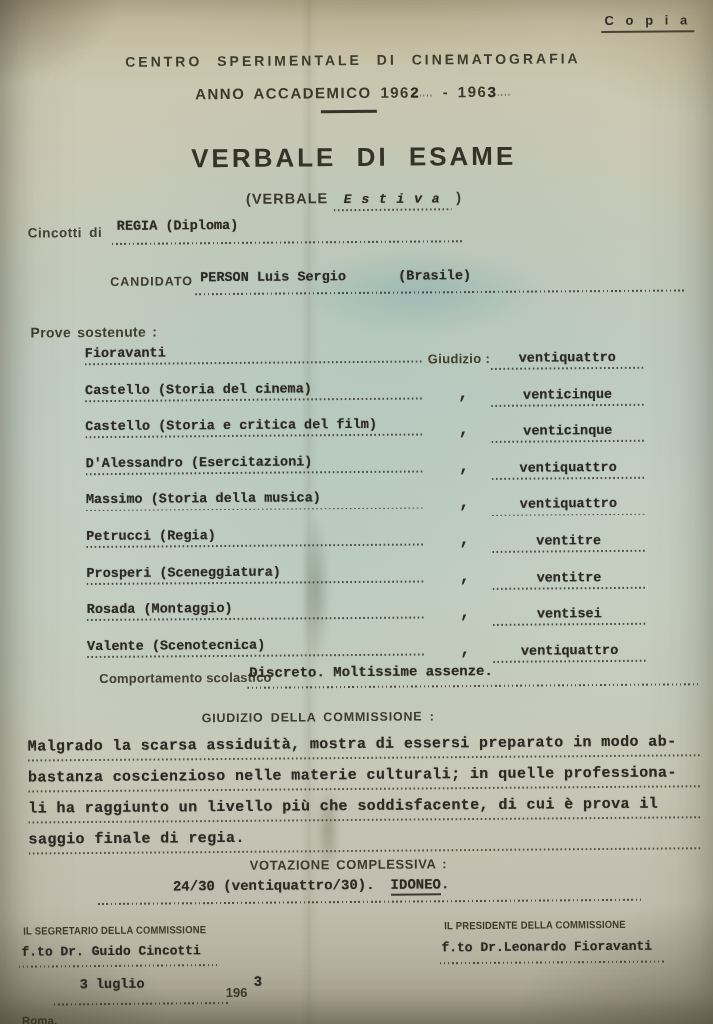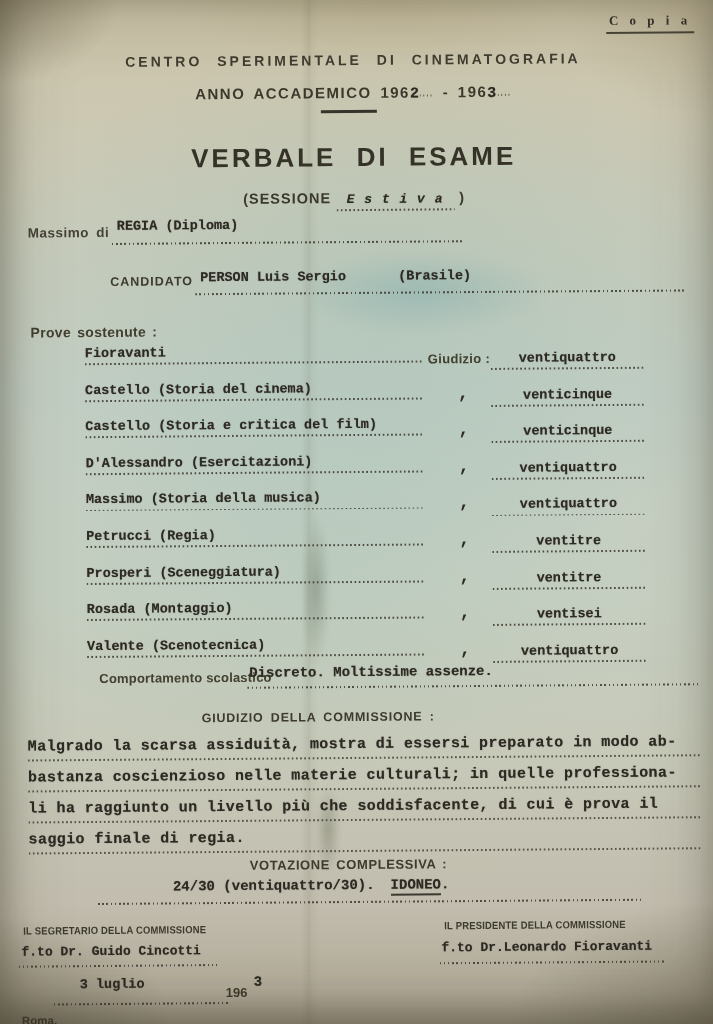--- a/index.html
+++ b/index.html
@@ -36,21 +36,21 @@
 
   .print{ font-family:"Liberation Sans", sans-serif; font-weight:700; color:#3b382c; }
   .typed{ font-family:"Liberation Mono","DejaVu Sans Mono", monospace; font-weight:700; color:#2d2a23;
     text-shadow:0 0 1px rgba(45,42,35,0.55); }
 
   .dotrule{ position:absolute; height:2px;
     background-image:repeating-linear-gradient(90deg, rgba(58,55,45,0.85) 0 1.5px, transparent 1.5px 4.2px); }
   .udots{ background-image:repeating-linear-gradient(90deg, rgba(58,55,45,0.85) 0 1.5px, transparent 1.5px 4.2px);
     background-repeat:repeat-x; background-position:left bottom; background-size:4.2px 1.8px; padding-bottom:4px; }
 
-  .copia{ right:15px; top:15px; font-family:Liberation Serif, serif; font-weight:700;
+  .copia{ right:15px; top:15px; font-family:Liberation Sans, sans-serif; font-weight:700;
     font-size:13px; letter-spacing:4px; color:#33302a; border-bottom:2px solid rgba(50,47,38,0.85); padding:0 3px 3px 3px; }
 
   .org{ left:0; right:0; top:52px; text-align:center; font-size:14px; letter-spacing:3px; word-spacing:8px; color:#403d30; }
   .anno{ left:0; right:0; top:84px; text-align:center; font-size:15px; letter-spacing:1.5px; word-spacing:3px; color:#3b382c; }
   .anno .typed{ font-size:15px; letter-spacing:0; }
   .dotfill{ display:inline-block; width:13px; height:4px; margin:0 1px 1px 1px;
     background-image:repeating-linear-gradient(90deg, rgba(58,55,45,0.8) 0 1.3px, transparent 1.3px 3.6px);
     background-repeat:repeat-x; background-position:left bottom; background-size:3.6px 1.6px; }
   .anno-underline{ left:324px; top:110px; width:56px; height:3px; background:#35332a; }
 
@@ -121,23 +121,23 @@
 
     <div class="abs copia">C o p i a</div>
 
     <div class="abs org print">CENTRO SPERIMENTALE DI CINEMATOGRAFIA</div>
 
     <div class="abs anno print"><span>ANNO ACCADEMICO 196</span><span class="typed">2</span><span class="dotfill"></span> <span>- 196</span><span class="typed">3</span><span class="dotfill"></span></div>
     <div class="abs anno-underline"></div>
 
     <div class="abs title print">VERBALE DI ESAME</div>
 
-    <div class="abs session print"><span>(SESSIONE</span> <span class="typed udots">E s t i v a</span> <span>)</span></div>
-
-    <div class="abs sezione-label print">Massimo di</div>
+    <div class="abs session print"><span>(VERBALE</span> <span class="typed udots">E s t i v a</span> <span>)</span></div>
+
+    <div class="abs sezione-label print">Cincotti di</div>
     <div class="abs sezione-value typed">REGIA (Diploma)</div>
     <div class="dotrule sezione-rule"></div>
 
     <div class="abs cand-label print">CANDIDATO</div>
     <div class="abs cand-name typed">PERSON Luis Sergio</div>
     <div class="abs cand-origin typed">(Brasile)</div>
     <div class="dotrule cand-rule"></div>
 
     <div class="abs prove print">Prove sostenute :</div>
 

